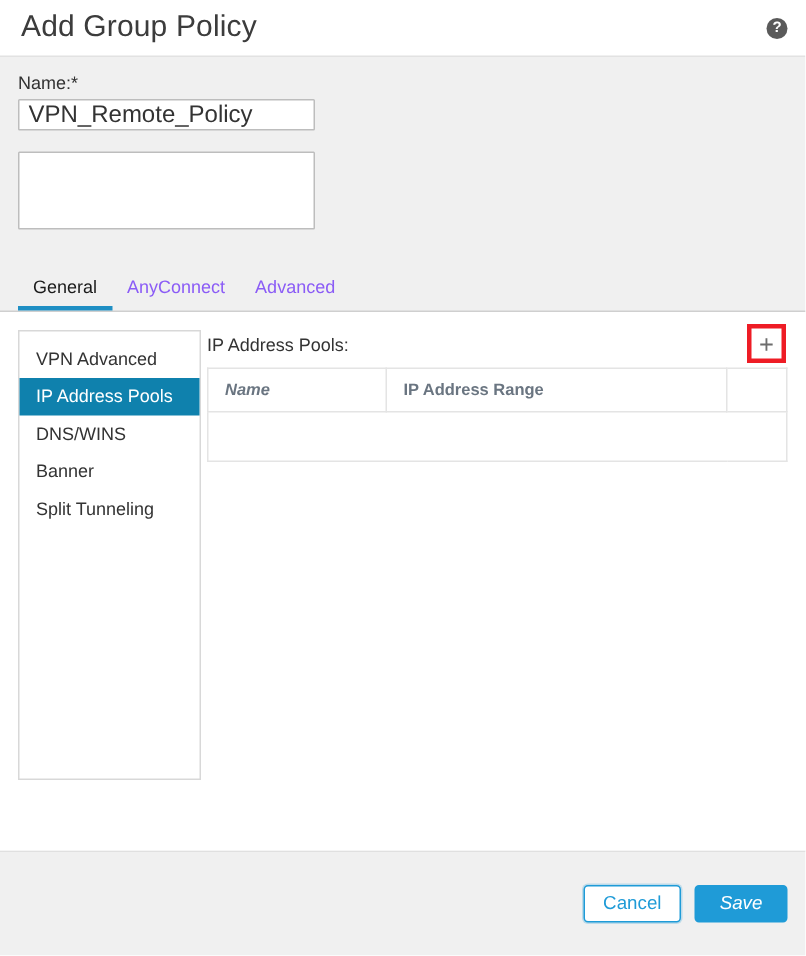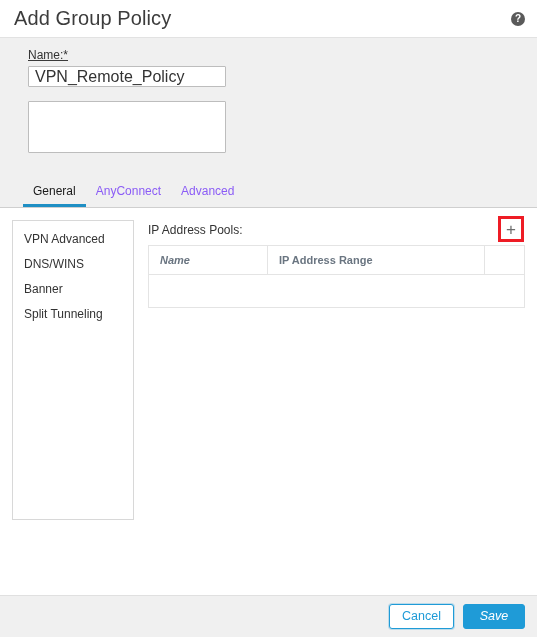--- a/index.html
+++ b/index.html
@@ -55,26 +55,25 @@
     font-weight: bold;
     cursor: pointer;
     flex: 0 0 auto;
     font-family: "Liberation Sans", sans-serif;
   }
 
   
   .form-area {
     background: #f0f0f0;
     border-bottom: 1px solid #cfcfcf;
-    padding: 10px 12px 0 28px;
+    padding: 10px 12px 0 12px;
     box-sizing: border-box;
     flex: 0 0 auto;
     height: 170px;
     position: relative;
-    text-decoration: underline;
   }
   .fld-label {
     font-size: 12px;
     color: #333333;
     margin-bottom: 4px;
     display: block;
   }
   .name-input {
     width: 198px;
     height: 21px;
@@ -102,21 +101,21 @@
     color: #333333;
     padding: 4px 6px;
     outline: none;
     resize: none;
     border-radius: 1px;
   }
 
   
   .tabs {
     position: absolute;
-    left: 23px;
+    left: 12px;
     bottom: 0;
     display: flex;
     align-items: flex-end;
     height: 26px;
   }
   .tab {
     font-size: 12px;
     color: #8b5cf6;
     padding: 0 10px 6px 10px;
     cursor: pointer;
@@ -157,21 +156,21 @@
     cursor: pointer;
     white-space: nowrap;
   }
   .side-item.selected {
     background: #0f81ad;
     color: #ffffff;
   }
 
   .pool-panel {
     flex: 1 1 auto;
-    margin-left: 14px;
+    margin-left: 4px;
     position: relative;
     min-width: 0;
   }
   .pool-head {
     display: flex;
     align-items: center;
     height: 20px;
     margin-bottom: 5px;
   }
   .pool-label {
@@ -238,21 +237,21 @@
     font-size: 12px;
     color: #333333;
     box-sizing: border-box;
   }
   .col-name  { width: 119px; font-style: italic; }
   .col-range { width: auto; }
   .col-act   { width: 40px; }
 
   
   .dlg-footer {
-    height: 42px;
+    height: 70px;
     background: #f0f0f0;
     border-top: 1px solid #e0e0e0;
     display: flex;
     align-items: center;
     justify-content: flex-end;
     padding: 0 12px;
     box-sizing: border-box;
     flex: 0 0 auto;
   }
   .btn {
@@ -304,20 +303,21 @@
       <div class="tab active">General</div>
       <div class="tab">AnyConnect</div>
       <div class="tab">Advanced</div>
     </div>
   </div>
 
   <div class="dlg-body">
 
     <div class="side-list">
       <div class="side-item">VPN Advanced</div>
+      <div class="side-item selected">IP Address Pools</div>
       <div class="side-item">DNS/WINS</div>
       <div class="side-item">Banner</div>
       <div class="side-item">Split Tunneling</div>
     </div>
 
     <div class="pool-panel">
       <div class="pool-head">
         <div class="pool-label">IP Address Pools:</div>
         <div class="add-wrap">
           <div class="add-highlight"></div>

